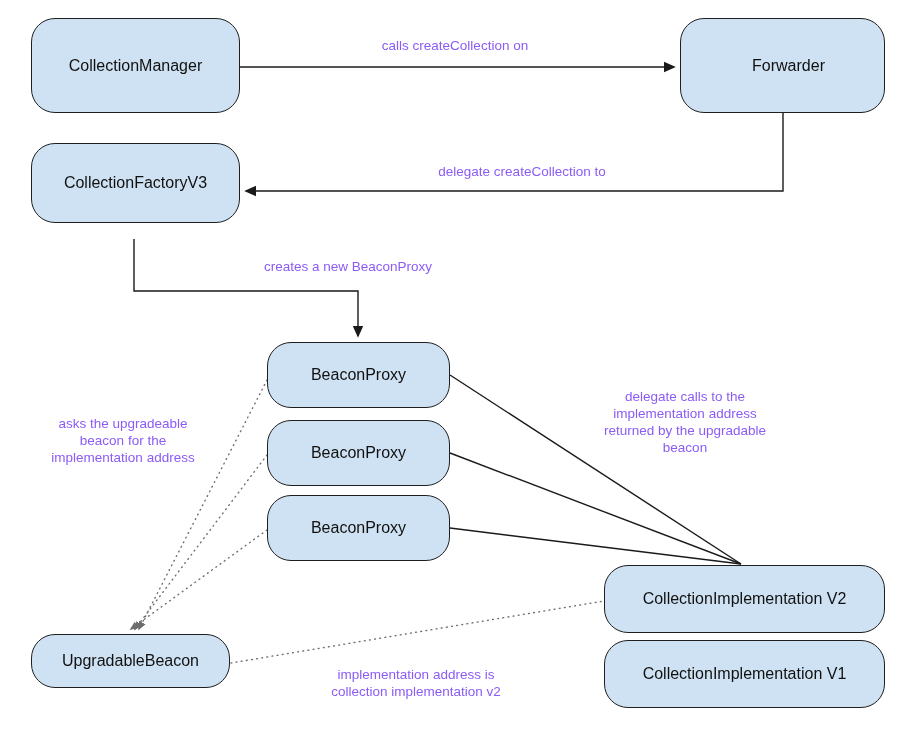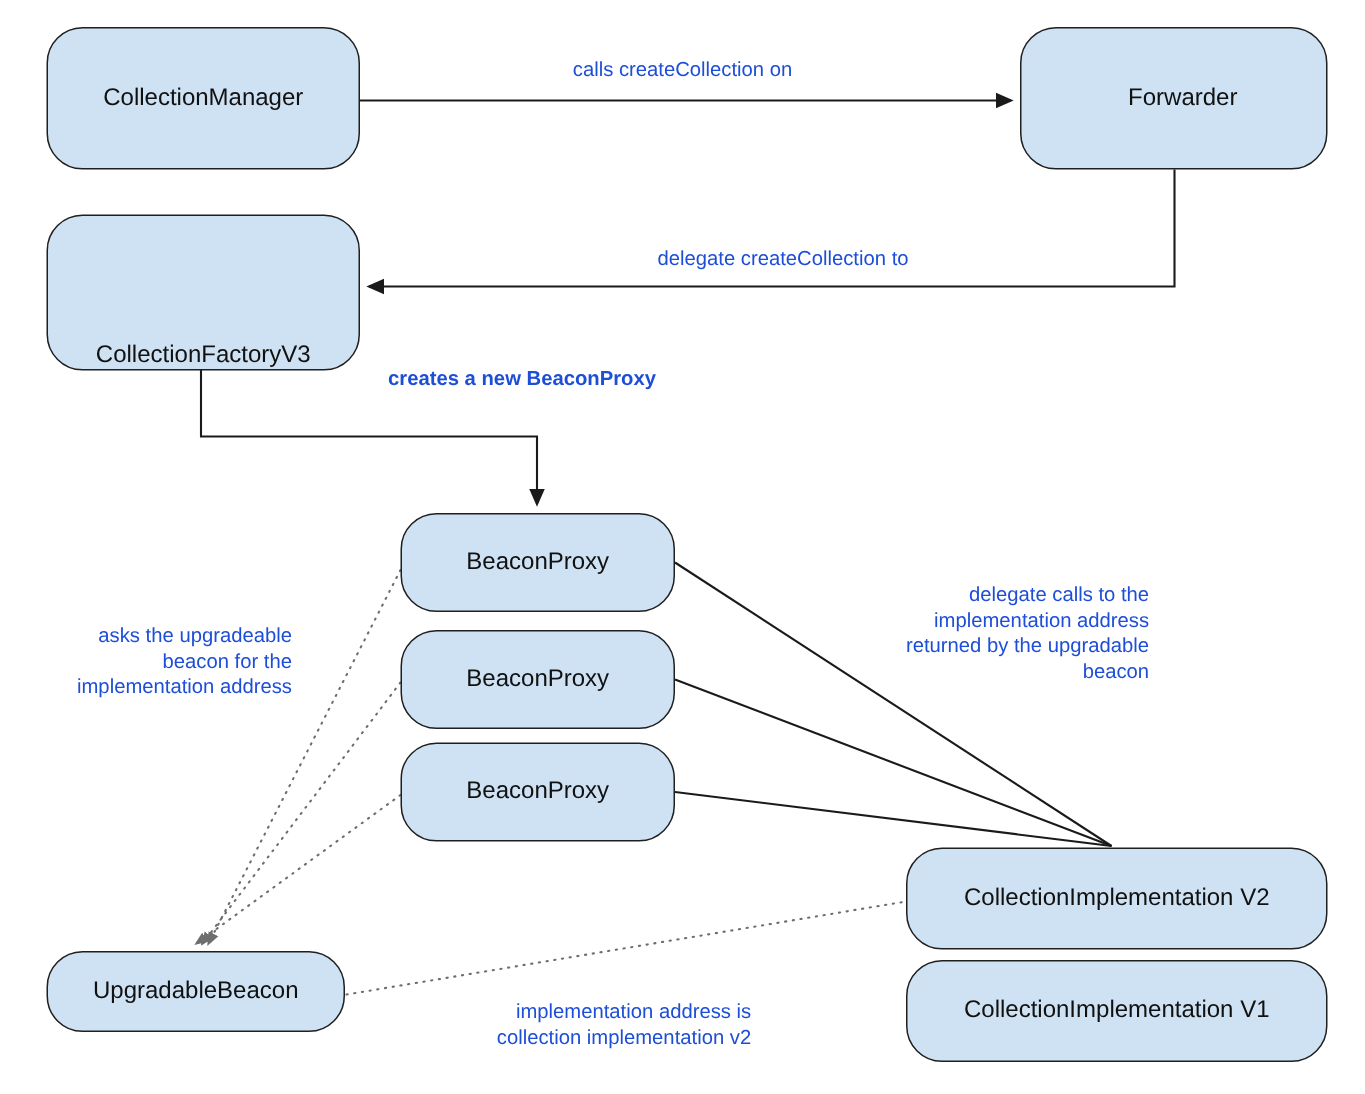--- a/index.html
+++ b/index.html
@@ -45,22 +45,22 @@
     font-size: 16px;
     color: #111111;
     text-align: center;
     white-space: nowrap;
   }
   .edge-label {
     position: absolute;
     transform: translate(-50%, -50%);
     font-size: 13.5px;
     line-height: 1.27;
-    color: #1d4ed8;
-    text-align: right;
+    color: #8b5cf6;
+    text-align: center;
     white-space: pre-line;
   }
 </style>
 </head>
 <body>
 
 <div class="canvas">
   <svg class="edges-svg" viewBox="0 0 910 729" xmlns="http://www.w3.org/2000/svg">
     <defs>
       <marker id="arrow-big" viewBox="0 0 10 10" refX="8.5" refY="5" markerWidth="8.5" markerHeight="8.5" orient="auto-start-reverse">
@@ -83,21 +83,21 @@
         <polyline points="231,663 604,601" class="edge-dotted"></polyline>
       </g>
   </svg>
   <div id="nodes-layer">
       <div class="node" style="left: 31px; top: 18px; width: 209px; height: 95px;">
         <span>CollectionManager</span>
       </div>
       <div class="node" style="left: 680px; top: 18px; width: 205px; height: 95px; padding-left: 12px;">
         <span>Forwarder</span>
       </div>
-      <div class="node" style="left: 31px; top: 143px; width: 209px; height: 104px; align-items: flex-end;">
+      <div class="node" style="left: 31px; top: 143px; width: 209px; height: 80px;">
         <span>CollectionFactoryV3</span>
       </div>
       <div class="node" style="left: 267px; top: 342px; width: 183px; height: 66px;">
         <span>BeaconProxy</span>
       </div>
       <div class="node" style="left: 267px; top: 420px; width: 183px; height: 66px;">
         <span>BeaconProxy</span>
       </div>
       <div class="node" style="left: 267px; top: 495px; width: 183px; height: 66px;">
         <span>BeaconProxy</span>
@@ -108,21 +108,21 @@
       <div class="node" style="left: 604px; top: 565px; width: 281px; height: 68px;">
         <span>CollectionImplementation V2</span>
       </div>
       <div class="node" style="left: 604px; top: 640px; width: 281px; height: 68px;">
         <span>CollectionImplementation V1</span>
       </div>
     </div>
   <div id="labels-layer">
       <div class="edge-label" style="left: 455px; top: 46px;">calls createCollection on</div>
       <div class="edge-label" style="left: 522px; top: 172px;">delegate createCollection to</div>
-      <div class="edge-label" style="left: 348px; top: 252px; font-weight: bold;">creates a new BeaconProxy</div>
+      <div class="edge-label" style="left: 348px; top: 267px;">creates a new BeaconProxy</div>
       <div class="edge-label" style="left: 123px; top: 441px;">asks the upgradeable
 beacon for the
 implementation address</div>
       <div class="edge-label" style="left: 665px; top: 422px; margin-left: 20px;">delegate calls to the
 implementation address
 returned by the upgradable
 beacon</div>
       <div class="edge-label" style="left: 416px; top: 683px;">implementation address is
 collection implementation v2</div>
     </div>

